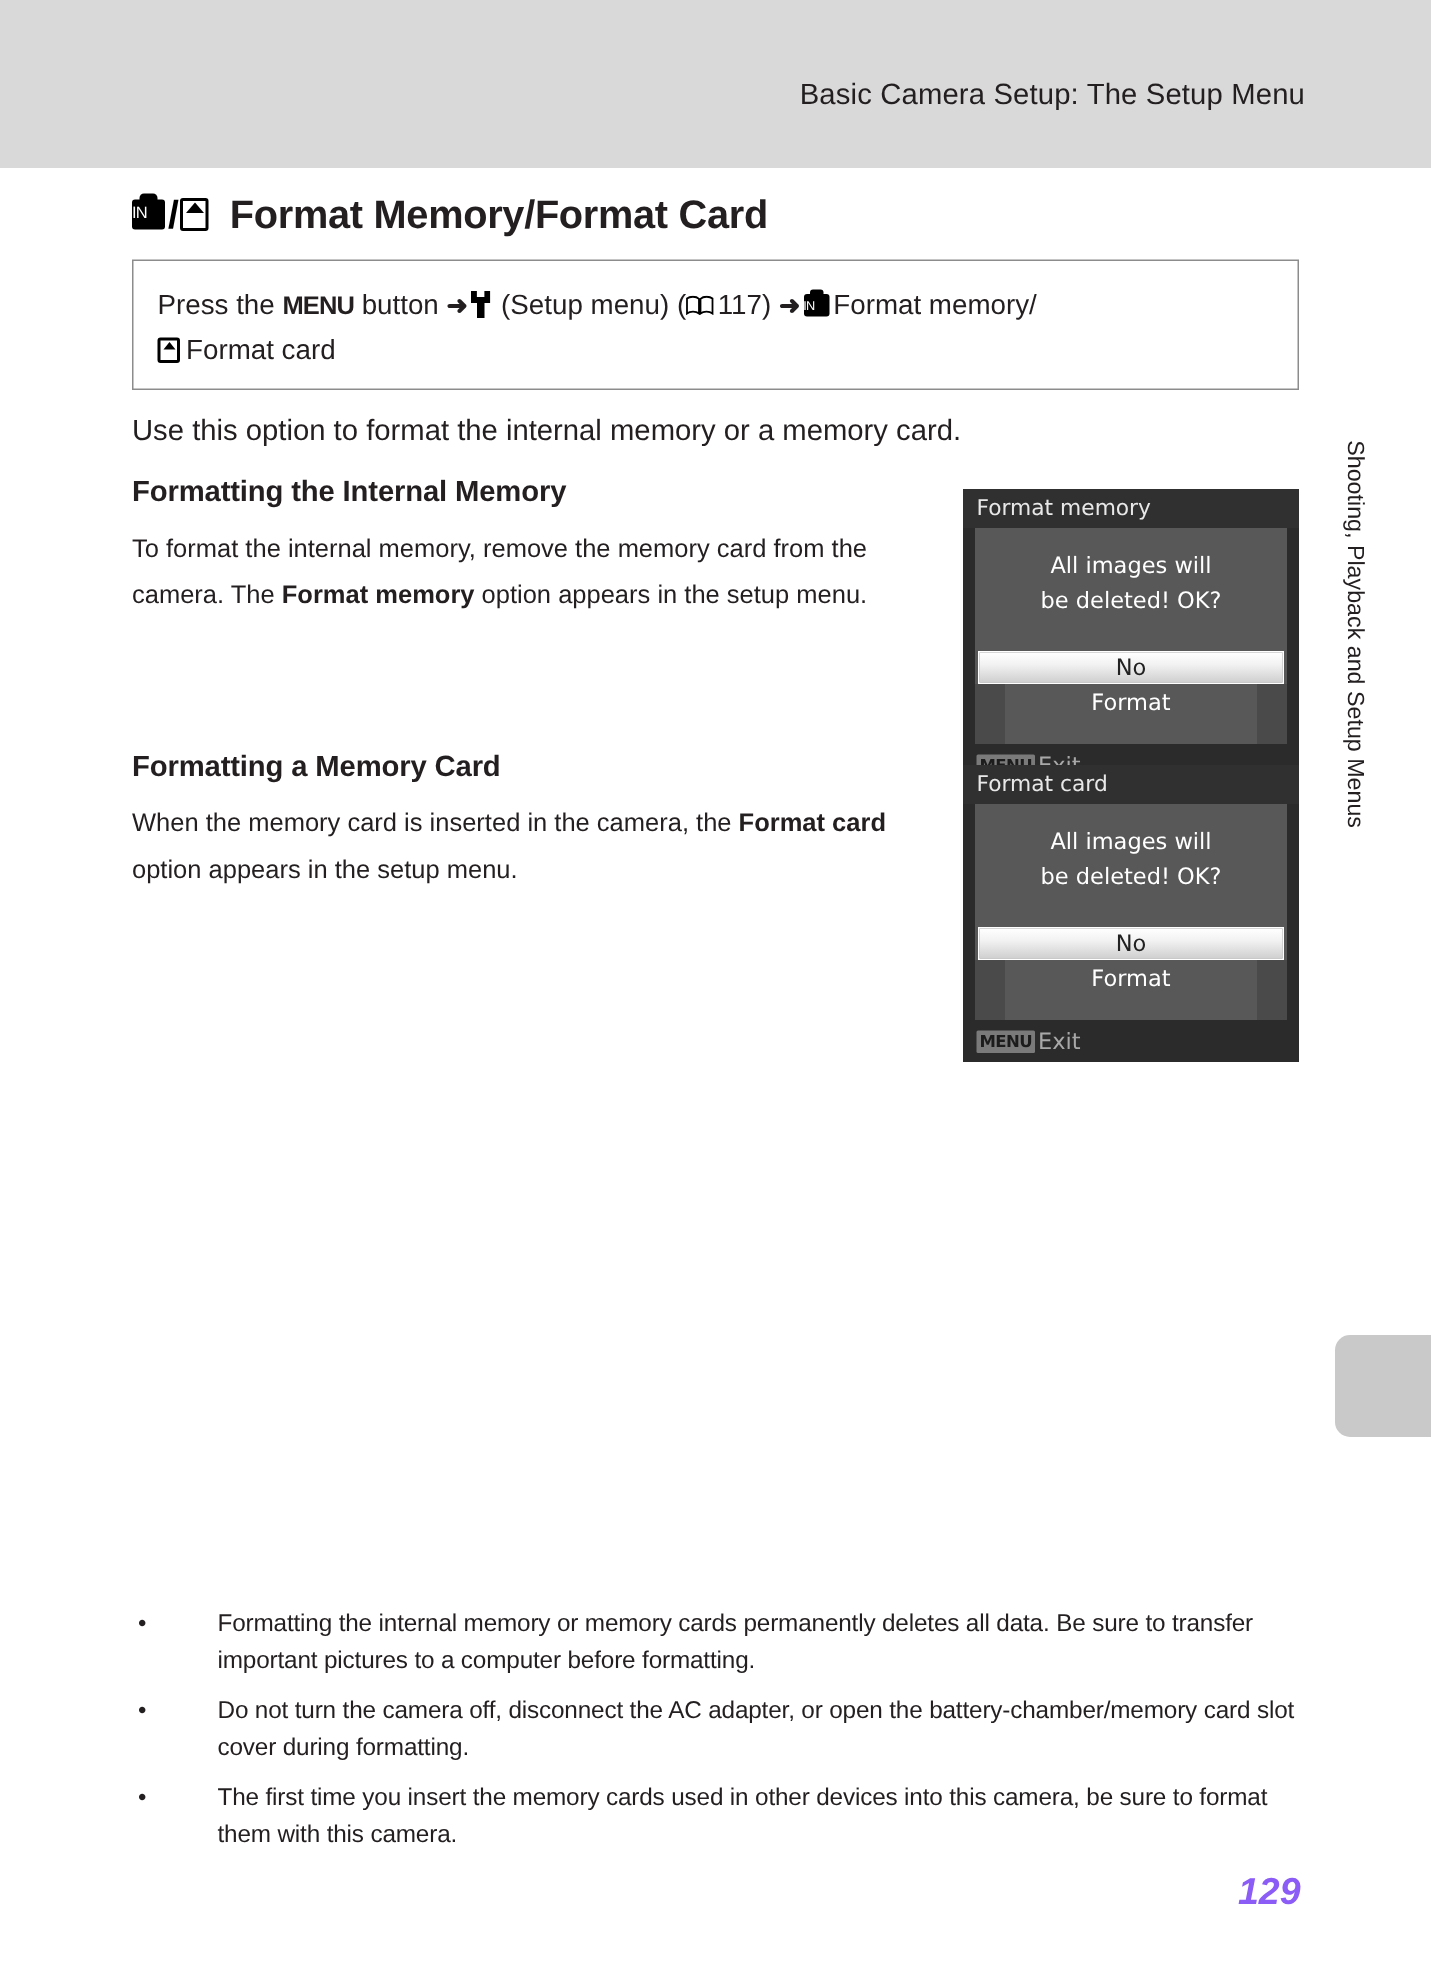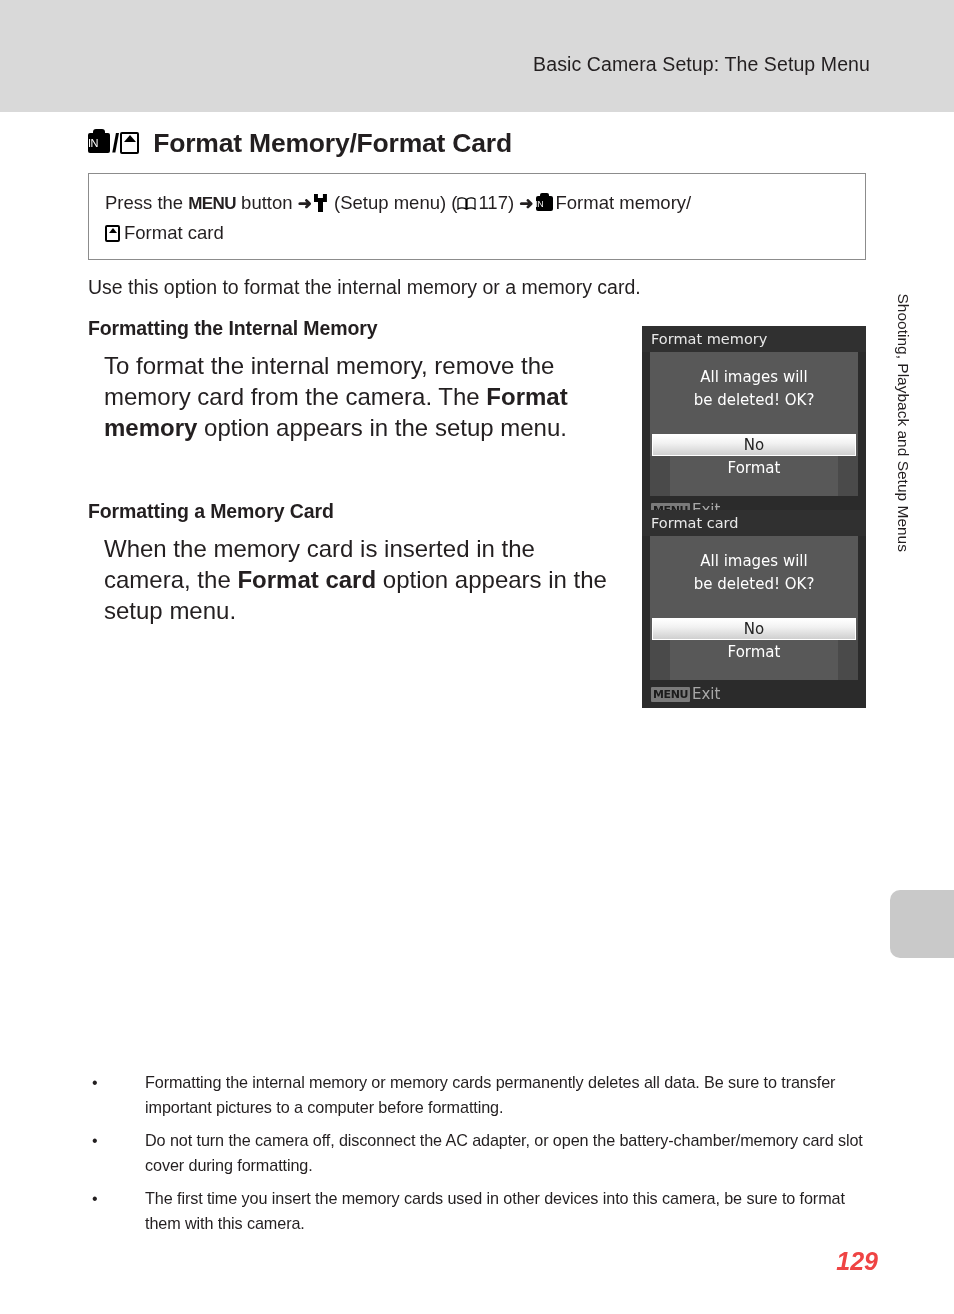--- a/index.html
+++ b/index.html
@@ -224,24 +224,23 @@
     left: 88px;
     width: 518px;
   }
   .section-heading {
     font-size: 19.5px;
     font-weight: bold;
     letter-spacing: -0.1px;
     margin: 0 0 10px 0;
   }
   .section-body {
-    font-size: 24px;
+    font-size: 17px;
     line-height: 31px;
     color: #231f20;
-    margin-left: 16px;
   }
   .section-body b { font-weight: bold; }
 
   #section-internal { top: 317px; }
   #section-card { top: 500px; width: 530px; }
 
   
   .cam-screen {
     position: absolute;
     width: 224px;
@@ -409,26 +408,26 @@
     line-height: 25px;
     color: #231f20;
     letter-spacing: -0.1px;
     font-family: "Liberation Sans Narrow", "Liberation Sans", sans-serif;
     margin-left: 33px;
   }
 
   
   .page-number {
     position: absolute;
-    right: 76px;
+    right: 87px;
     bottom: 38px;
     font-size: 25px;
     font-weight: bold;
     font-style: italic;
-    color: #ef4444;
+    color: #8b5cf6;
   }
 </style>
 </head>
 <body>
 
 <div class="header-band"></div>
 <div class="header-title">Basic Camera Setup: The Setup Menu</div>
 
 <div class="page-title-row">
   <span class="title-icons">

